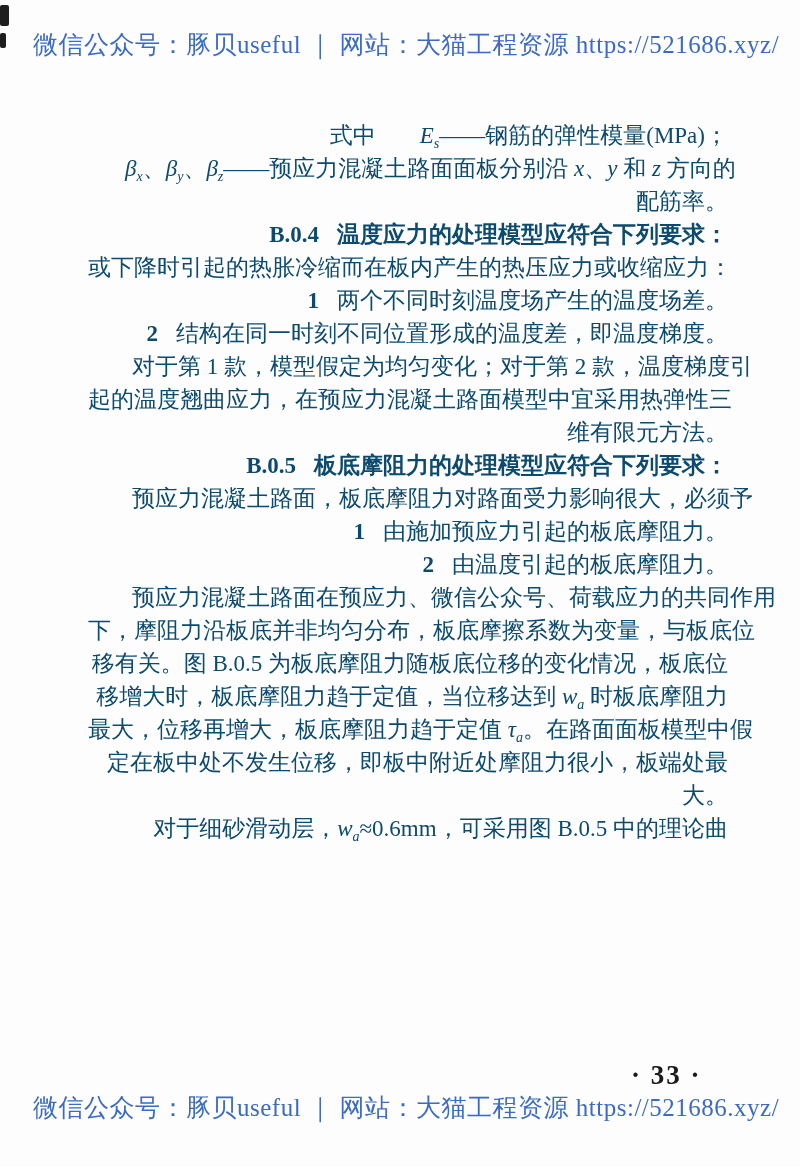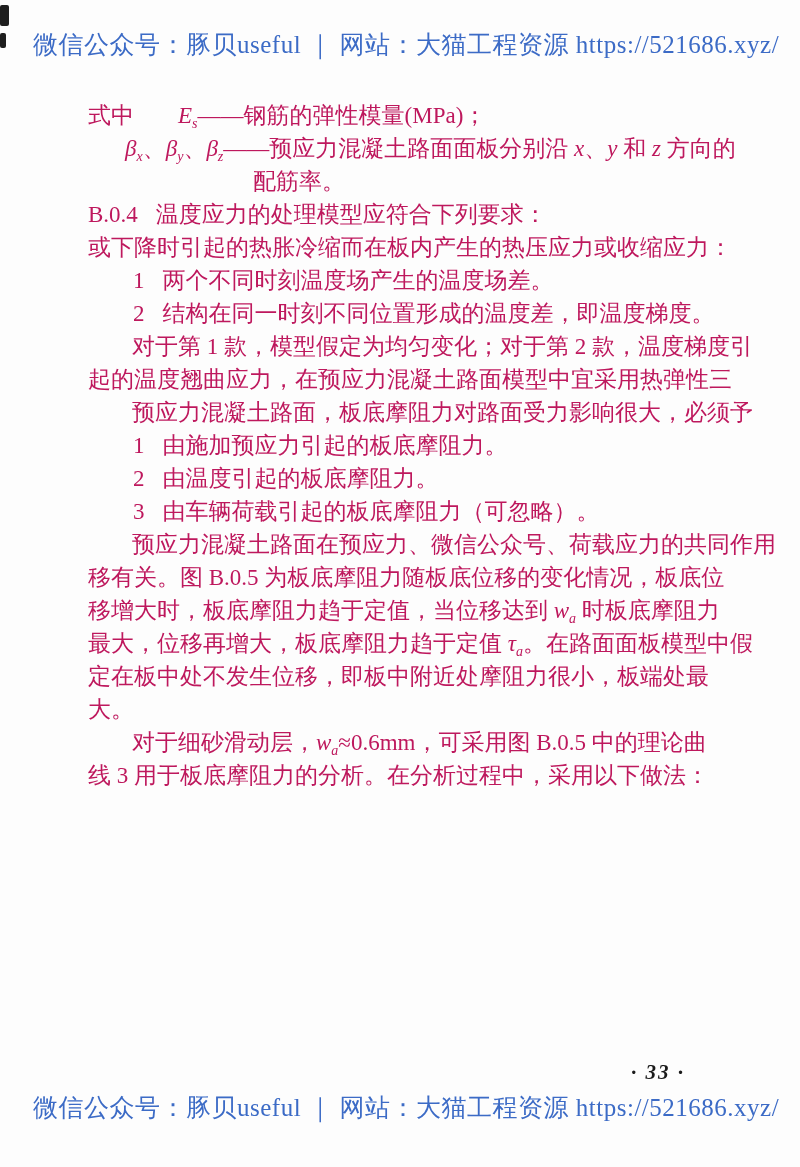--- a/index.html
+++ b/index.html
@@ -3,84 +3,86 @@
 <meta charset="utf-8">
 <style>
   html,body{margin:0;padding:0;}
   .page{
     position:relative;
     width:800px;height:1167px;
     background:#fdfdfd;
     overflow:hidden;
     font-family:"Liberation Serif","DejaVu Serif",serif;
     color:#1a1a1a;
+    text-align:right;
   }
   .banner{
     position:absolute;left:33px;width:745px;
     font-size:25px;letter-spacing:0.5px;
     white-space:nowrap;
   }
   .banner-top{top:28px;}
   .banner-bottom{top:1091px;}
   .body-text{
     position:absolute;left:88px;top:99px;width:640px;
     font-size:23px;
   }
   .line{height:33px;line-height:33px;white-space:nowrap;}
   .indent{padding-left:44px;}
   .item{padding-left:45px;}
   .beta{padding-left:37px;}
   .peilv{padding-left:165px;}
-  .b{font-weight:normal;}
+  .b{font-weight:bold;}
   .i{font-style:italic;font-family:"Liberation Serif",serif;}
   .sub{font-style:italic;font-size:14px;vertical-align:-5px;}
   .g44{display:inline-block;width:44px;}
   .g18{display:inline-block;width:18px;}
   .page-number{
     position:absolute;left:631px;top:1060px;
-    font-size:21px;letter-spacing:2px;font-weight:bold;font-style:italic;
+    font-size:27px;letter-spacing:2px;font-weight:bold;
   }
   .artifact{position:absolute;background:#1e1e1e;border-radius:2px;}
   .artifact-1{left:0;top:5px;width:9px;height:21px;}
   .artifact-2{left:0;top:33px;width:6px;height:15px;}
 </style>
 </head>
 <body>
 
 <div class="page" style="background: rgb(253, 253, 253);">
 
   <div class="artifact artifact-1"></div>
   <div class="artifact artifact-2"></div>
 
   <div class="banner banner-top" style="color: rgb(60, 107, 198);">
     <span>微信公众号：豚贝useful ｜ 网站：大猫工程资源 https://521686.xyz/</span>
   </div>
 
-  <div class="body-text" id="body-lines" style="color: #be185d;">
+  <div class="body-text" id="body-lines" style="color: #0c4a6e; margin-top: 20px;">
       <div class="line"><span>式中</span><span class="g44"></span><span class="i">E</span><span class="sub">s</span><span>——钢筋的弹性模量(MPa)；</span></div>
       <div class="line beta"><span class="i">β</span><span class="sub">x</span><span>、</span><span class="i">β</span><span class="sub">y</span><span>、</span><span class="i">β</span><span class="sub">z</span><span>——预应力混凝土路面面板分别沿 </span><span class="i">x</span><span>、</span><span class="i">y</span><span> 和 </span><span class="i">z</span><span> 方向的</span></div>
       <div class="line peilv"><span>配筋率。</span></div>
       <div class="line"><span class="b">B.0.4</span><span class="g18"></span><span class="b">温度应力的处理模型应符合下列要求：</span></div>
       <div class="line"><span>或下降时引起的热胀冷缩而在板内产生的热压应力或收缩应力：</span></div>
       <div class="line item"><span class="b">1</span><span class="g18"></span><span>两个不同时刻温度场产生的温度场差。</span></div>
       <div class="line item"><span class="b">2</span><span class="g18"></span><span>结构在同一时刻不同位置形成的温度差，即温度梯度。</span></div>
       <div class="line indent"><span>对于第 1 款，模型假定为均匀变化；对于第 2 款，温度梯度引</span></div>
       <div class="line"><span>起的温度翘曲应力，在预应力混凝土路面模型中宜采用热弹性三</span></div>
+      <div class="line"><span>维有限元方法。</span></div>
+      <div class="line"><span class="b">B.0.5</span><span class="g18"></span><span class="b">板底摩阻力的处理模型应符合下列要求：</span></div>
       <div class="line indent"><span>预应力混凝土路面，板底摩阻力对路面受力影响很大，必须予</span></div>
       <div class="line item"><span class="b">1</span><span class="g18"></span><span>由施加预应力引起的板底摩阻力。</span></div>
       <div class="line item"><span class="b">2</span><span class="g18"></span><span>由温度引起的板底摩阻力。</span></div>
-      <div class="line item"><span class="b">3</span><span class="g18"></span><span>由车辆荷载引起的板底摩阻力（可忽略）。</span></div>
       <div class="line indent"><span>预应力混凝土路面在预应力、微信公众号、荷载应力的共同作用</span></div>
+      <div class="line"><span>下，摩阻力沿板底并非均匀分布，板底摩擦系数为变量，与板底位</span></div>
       <div class="line"><span>移有关。图 B.0.5 为板底摩阻力随板底位移的变化情况，板底位</span></div>
       <div class="line"><span>移增大时，板底摩阻力趋于定值，当位移达到 </span><span class="i">w</span><span class="sub">a</span><span> 时板底摩阻力</span></div>
       <div class="line"><span>最大，位移再增大，板底摩阻力趋于定值 </span><span class="i">τ</span><span class="sub">a</span><span>。在路面面板模型中假</span></div>
       <div class="line"><span>定在板中处不发生位移，即板中附近处摩阻力很小，板端处最</span></div>
       <div class="line"><span>大。</span></div>
       <div class="line indent"><span>对于细砂滑动层，</span><span class="i">w</span><span class="sub">a</span><span>≈0.6mm，可采用图 B.0.5 中的理论曲</span></div>
-      <div class="line"><span>线 3 用于板底摩阻力的分析。在分析过程中，采用以下做法：</span></div>
     </div>
 
   <div class="page-number">· 33 ·</div>
 
   <div class="banner banner-bottom" style="color: rgb(60, 107, 198);">
     <span>微信公众号：豚贝useful ｜ 网站：大猫工程资源 https://521686.xyz/</span>
   </div>
 
 </div>
 

